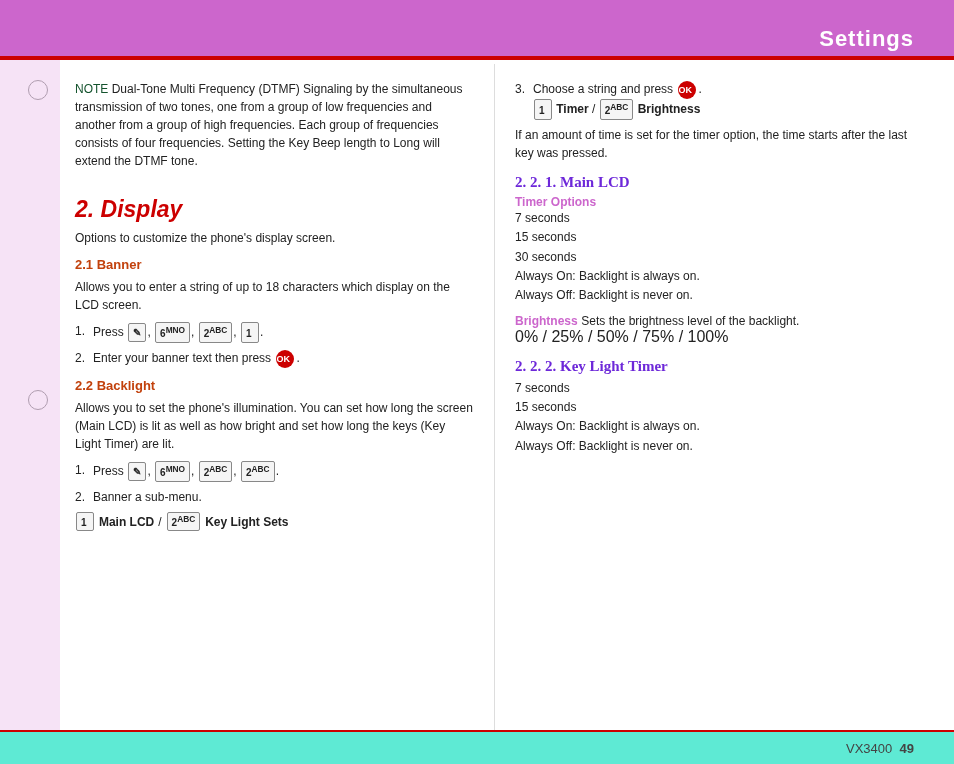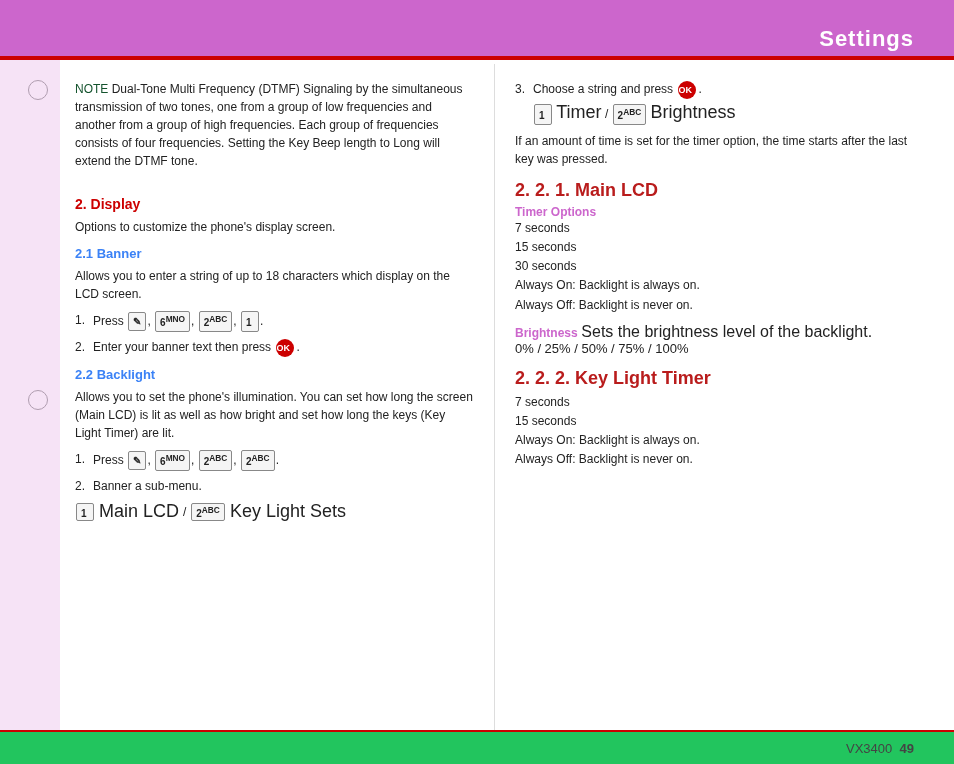--- a/index.html
+++ b/index.html
@@ -59,21 +59,21 @@
       position: absolute;
       bottom: 0;
       left: 0;
       right: 0;
       height: 34px;
       border-top: 2px solid #cc0000;
       display: flex;
       align-items: center;
       justify-content: flex-end;
       padding-right: 40px;
-      background: #22c55e;
+      background: #5eead4;
     }
     .page-number {
       font-size: 13px;
       color: #444;
     }
 
     
     .file-info {
       position: absolute;
       top: 4px;
@@ -120,34 +120,35 @@
       line-height: 1.5;
     }
     .note-label {
       font-weight: normal;
       color: #14532d;
       font-size: 12px;
     }
 
     
     .section-heading {
-      font-size: 14px;
+      font-size: 23px;
       font-weight: bold;
       color: #cc0000;
       margin-bottom: 6px;
       margin-top: 26px;
+      font-style: italic;
     }
     .section-desc {
       font-size: 12px;
       line-height: 1.5;
     }
     .subsection-heading {
       font-size: 13px;
       font-weight: bold;
-      color: #3b82f6;
+      color: #c2410c;
       margin-bottom: 6px;
       margin-top: 10px;
     }
     .body-text {
       font-size: 12px;
       line-height: 1.5;
       margin-bottom: 8px;
     }
 
     
@@ -192,22 +193,22 @@
     }
     .menu-path {
       display: flex;
       align-items: center;
       gap: 4px;
       font-size: 12px;
       margin-bottom: 8px;
       margin-top: 4px;
     }
     .menu-label {
-      font-weight: normal;
-      font-size: 18px;
+      font-weight: bold;
+      font-size: 12px;
     }
 
     
     .timer-options-label {
       color: #cc66cc;
       font-size: 12px;
       font-weight: bold;
       margin-bottom: 0;
     }
     .timer-list {
@@ -215,30 +216,31 @@
       line-height: 1.6;
       margin-bottom: 8px;
     }
     .brightness-label {
       color: #cc66cc;
       font-size: 12px;
       font-weight: bold;
       display: inline;
     }
     .brightness-desc {
-      font-size: 16px;
+      font-size: 12px;
       display: inline;
       margin-top: 32px;
     }
     .subsection-heading-black {
-      font-size: 18px;
-      font-weight: bold;
-      color: #b91c1c;
+      font-size: 15px;
+      font-weight: bold;
+      color: #6d28d9;
       margin-top: 12px;
       margin-bottom: 4px;
+      font-family: Liberation Serif, serif;
     }
 
     
     .corner-circle {
       position: absolute;
       width: 20px; height: 20px;
       border: 1px solid #aaa;
       border-radius: 50%;
       background: #fff;
     }
@@ -361,21 +363,21 @@
       <div>15 seconds</div>
       <div>30 seconds</div>
       <div>Always On: Backlight is always on.</div>
       <div>Always Off: Backlight is never on.</div>
     </div>
 
     <div style="margin-bottom:10px;">
       <span class="brightness-label">Brightness</span>
       <span class="brightness-desc"> Sets the brightness level of the backlight.</span>
       <br>
-      <span style="font-size:13px;">0% / 25% / 50% / 75% / 100%</span>
+      <span style="font-size:16px;">0% / 25% / 50% / 75% / 100%</span>
     </div>
 
     <div class="subsection-heading-black">2. 2. 2. Key Light Timer</div>
 
     <div class="timer-list">
       <div>7 seconds</div>
       <div>15 seconds</div>
       <div>Always On: Backlight is always on.</div>
       <div>Always Off: Backlight is never on.</div>
     </div>

